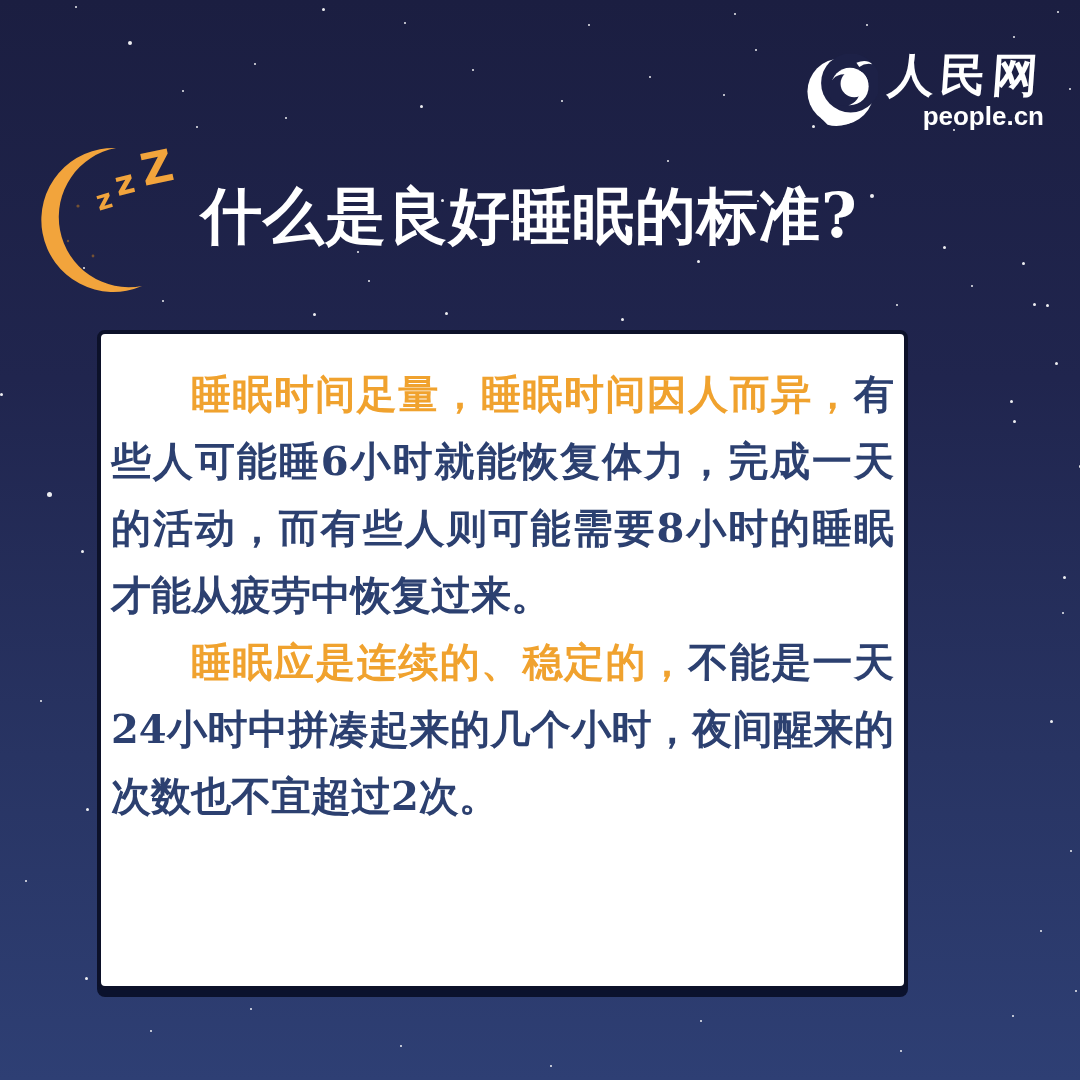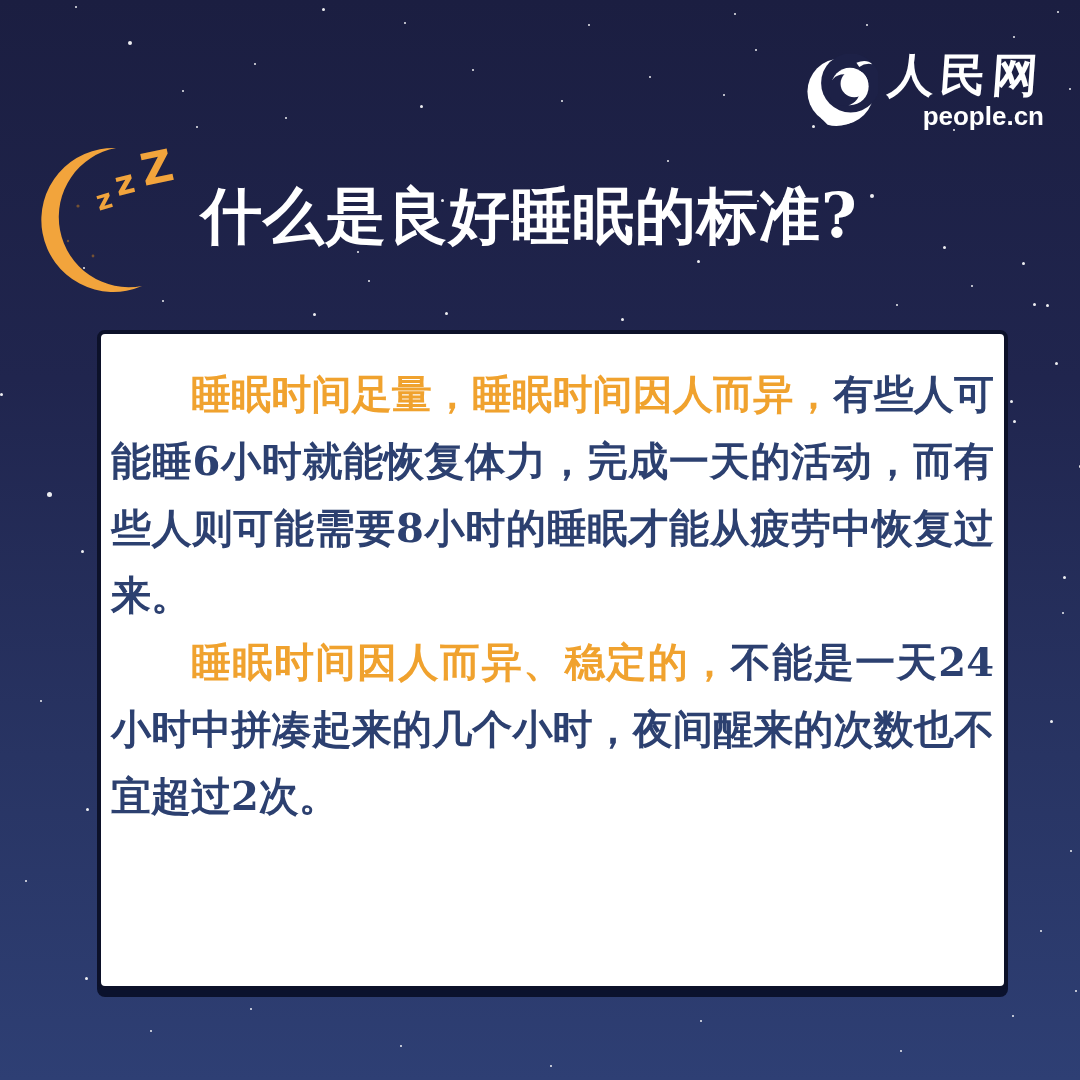--- a/index.html
+++ b/index.html
@@ -25,21 +25,21 @@
   .z{position:absolute;color:#f2a43c;font-weight:bold;z-index:4;
      font-family:"DejaVu Sans",sans-serif;}
   .z1{left:96px;top:184px;font-size:27px;transform:rotate(-16deg);}
   .z2{left:115px;top:163px;font-size:33px;transform:rotate(-14deg);}
   .z3{left:141px;top:142px;font-size:44px;transform:rotate(-12deg);}
   
   .page-title{position:absolute;left:201px;top:176px;z-index:3;margin:0;
               color:#ffffff;font-size:61px;font-weight:800;letter-spacing:1px;
               font-family:"DejaVu Serif","Liberation Serif",serif;white-space:nowrap;}
   
-  .card{position:absolute;left:97px;top:330px;width:911px;height:660px;z-index:2;
+  .card{position:absolute;left:97px;top:330px;width:811px;height:660px;z-index:2;
         background:#ffffff;border:4px solid #0c1129;border-radius:8px;
         box-shadow:0 7px 0 rgba(8,13,38,.9);box-sizing:border-box;
         padding:26px 10px 0 10px;}
   .card p{margin:0;text-indent:2em;font-size:40px;line-height:67px;font-weight:bold;
           color:#2c4070;text-align:justify;
           font-family:"DejaVu Serif","Liberation Serif",serif;}
   .card .hl{color:#f0a22e;}
 </style>
 </head>
 <body>
@@ -145,16 +145,16 @@
     </svg>
   </div>
   <span class="z z1">z</span>
   <span class="z z2">z</span>
   <span class="z z3">Z</span>
 
   <h1 class="page-title">什么是良好睡眠的标准?</h1>
 
   <section class="card">
     <p><span class="hl">睡眠时间足量，睡眠时间因人而异，</span><span>有些人可能睡6小时就能恢复体力，完成一天的活动，而有些人则可能需要8小时的睡眠才能从疲劳中恢复过来。</span></p>
-    <p><span class="hl">睡眠时间因人而异、稳定的，</span><span>不能是一天24小时中拼凑起来的几个小时，夜间醒来的次数也不宜超过2次。</span></p>
+    <p><span class="hl">睡眠应是连续的、稳定的，</span><span>不能是一天24小时中拼凑起来的几个小时，夜间醒来的次数也不宜超过2次。</span></p>
   </section>
 
 </div>
 
 </body></html>

